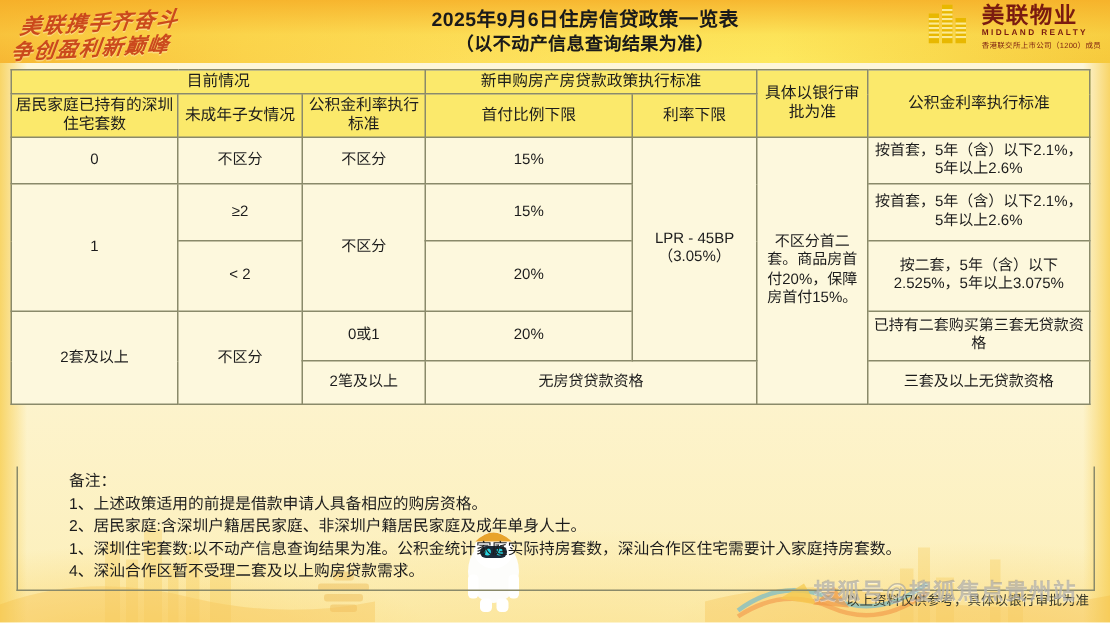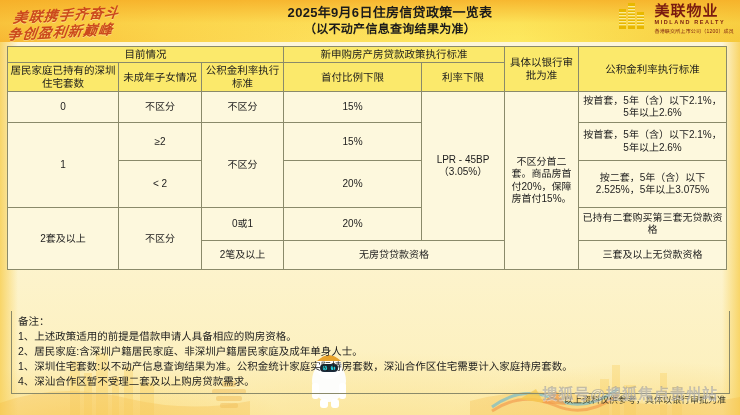--- a/index.html
+++ b/index.html
@@ -87,21 +87,21 @@
 
   
   .notes{
     position:absolute;left:11px;top:311px;width:719px;
     border:1px solid #8a8a6a;border-top:none;
     background:transparent;
     padding:3px 6px 4px 6px;
     box-sizing:border-box;
     font-size:10.5px;line-height:15px;color:#1c1c1c;
   }
-  .notes .n{white-space:nowrap;}
+  .notes .n{white-space:nowrap;margin-left:28px;}
 
   .footnote{
     position:absolute;right:14px;bottom:9px;
     font-size:9px;color:#3a3a2a;white-space:nowrap;
   }
   .watermark{
     position:absolute;right:22px;bottom:12px;
     font-size:15px;font-weight:bold;color:rgba(150,150,150,.55);
     letter-spacing:1px;white-space:nowrap;
     text-shadow:0 1px 0 rgba(255,255,255,.45);

